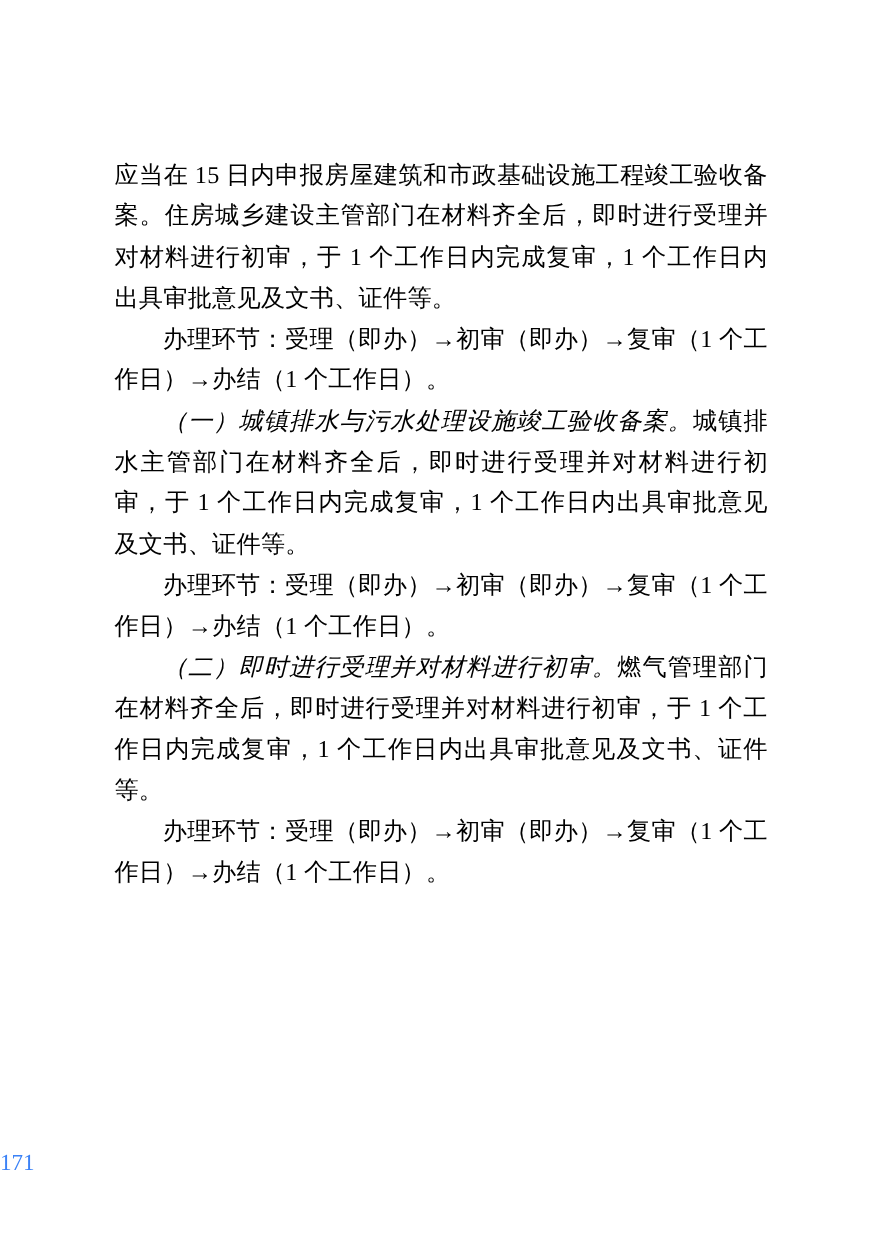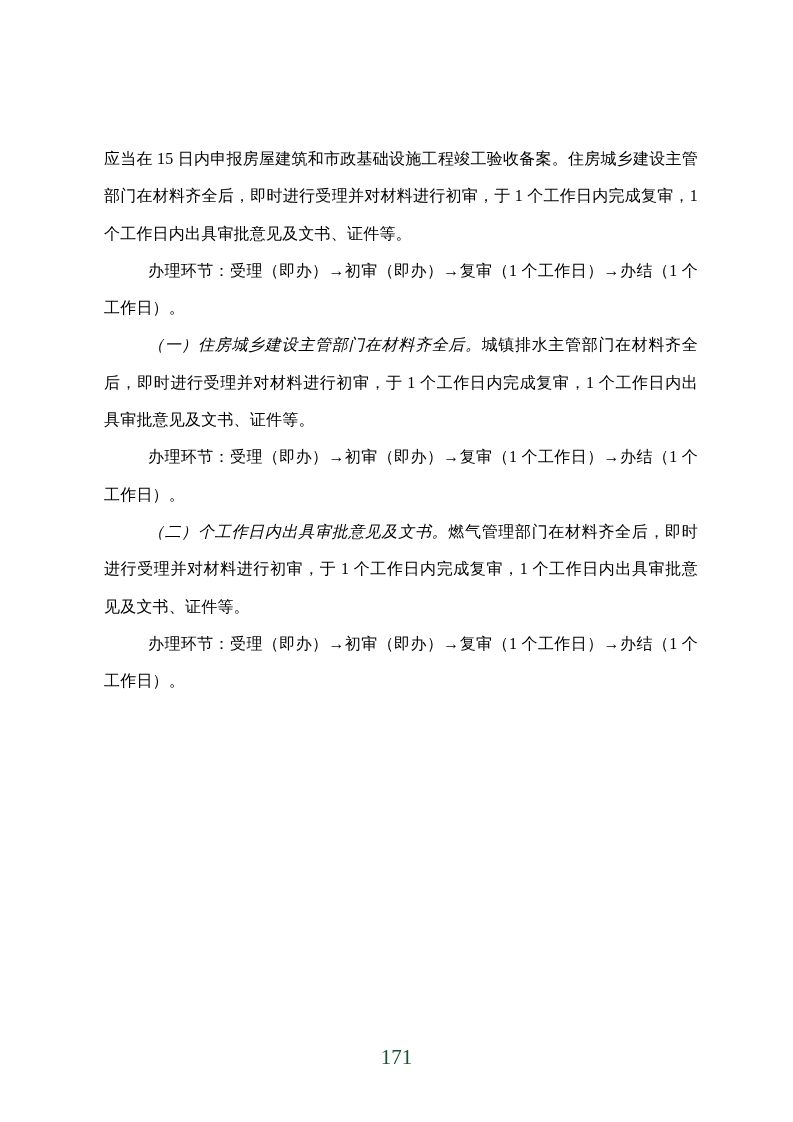--- a/index.html
+++ b/index.html
@@ -18,21 +18,21 @@
   }
   .content {
     position: absolute;
     left: 104px;
     top: 140px;
     width: 594px;
   }
   .content p, .content h2 {
     margin: 0;
     padding: 0;
-    font-size: 16px;
+    font-size: 22px;
     line-height: 37.3px;
     text-align: justify;
     font-weight: normal;
     letter-spacing: 0.2px;
   }
   .indent {
     text-indent: 44px;
   }
   .noindent {
     text-indent: 0;
@@ -44,41 +44,41 @@
     text-align: left;
   }
   .lead {
     font-style: italic; 
   }
   .pageno {
     position: absolute;
     top: 1044px;
     left: 0;
     width: 100%;
-    text-align: center;
+    text-align: left;
     font-size: 21px;
     line-height: 26px;
-    color: #14532d;
+    color: #3b82f6;
   }
 </style>
 </head>
 <body>
 
 <div class="page">
   <div class="content">
 
     <p class="noindent">应当在 15 日内申报房屋建筑和市政基础设施工程竣工验收备案。住房城乡建设主管部门在材料齐全后，即时进行受理并对材料进行初审，于 1 个工作日内完成复审，1 个工作日内出具审批意见及文书、证件等。</p>
 
     <p class="indent">办理环节：受理（即办）→初审（即办）→复审（1 个工作日）→办结（1 个工作日）。</p>
 
 
-    <p class="indent"><span class="lead">（一）住房城乡建设主管部门在材料齐全后。</span><span>城镇排水主管部门在材料齐全后，即时进行受理并对材料进行初审，于 1 个工作日内完成复审，1 个工作日内出具审批意见及文书、证件等。</span></p>
+    <p class="indent"><span class="lead">（一）城镇排水与污水处理设施竣工验收备案。</span><span>城镇排水主管部门在材料齐全后，即时进行受理并对材料进行初审，于 1 个工作日内完成复审，1 个工作日内出具审批意见及文书、证件等。</span></p>
 
     <p class="indent">办理环节：受理（即办）→初审（即办）→复审（1 个工作日）→办结（1 个工作日）。</p>
 
-    <p class="indent"><span class="lead">（二）个工作日内出具审批意见及文书。</span><span>燃气管理部门在材料齐全后，即时进行受理并对材料进行初审，于 1 个工作日内完成复审，1 个工作日内出具审批意见及文书、证件等。</span></p>
+    <p class="indent"><span class="lead">（二）即时进行受理并对材料进行初审。</span><span>燃气管理部门在材料齐全后，即时进行受理并对材料进行初审，于 1 个工作日内完成复审，1 个工作日内出具审批意见及文书、证件等。</span></p>
 
     <p class="indent">办理环节：受理（即办）→初审（即办）→复审（1 个工作日）→办结（1 个工作日）。</p>
 
   </div>
 
   <div class="pageno">171</div>
 </div>
 
 </body></html>

